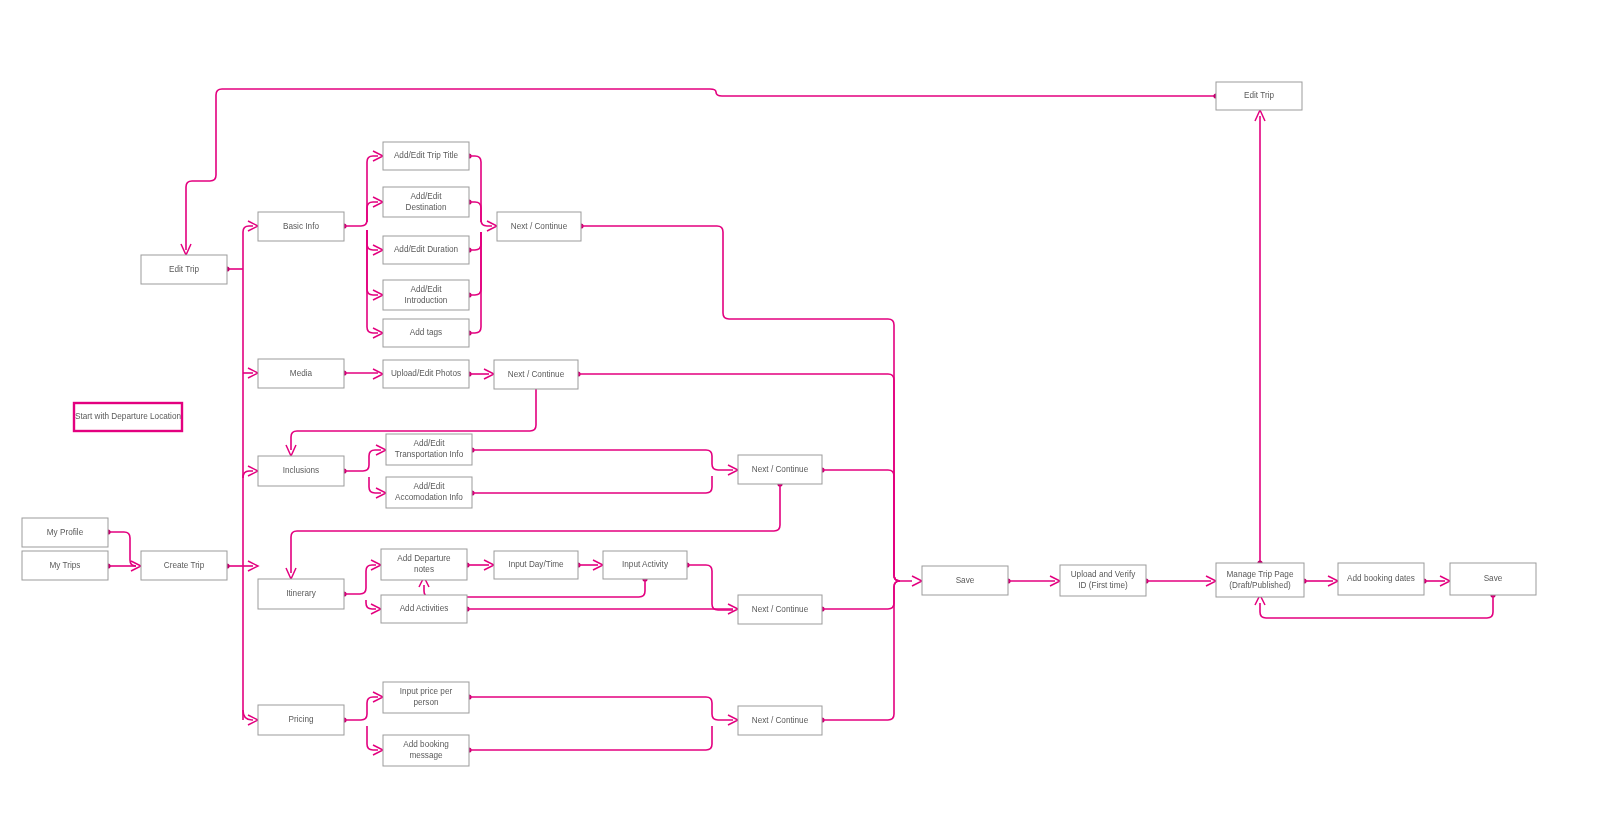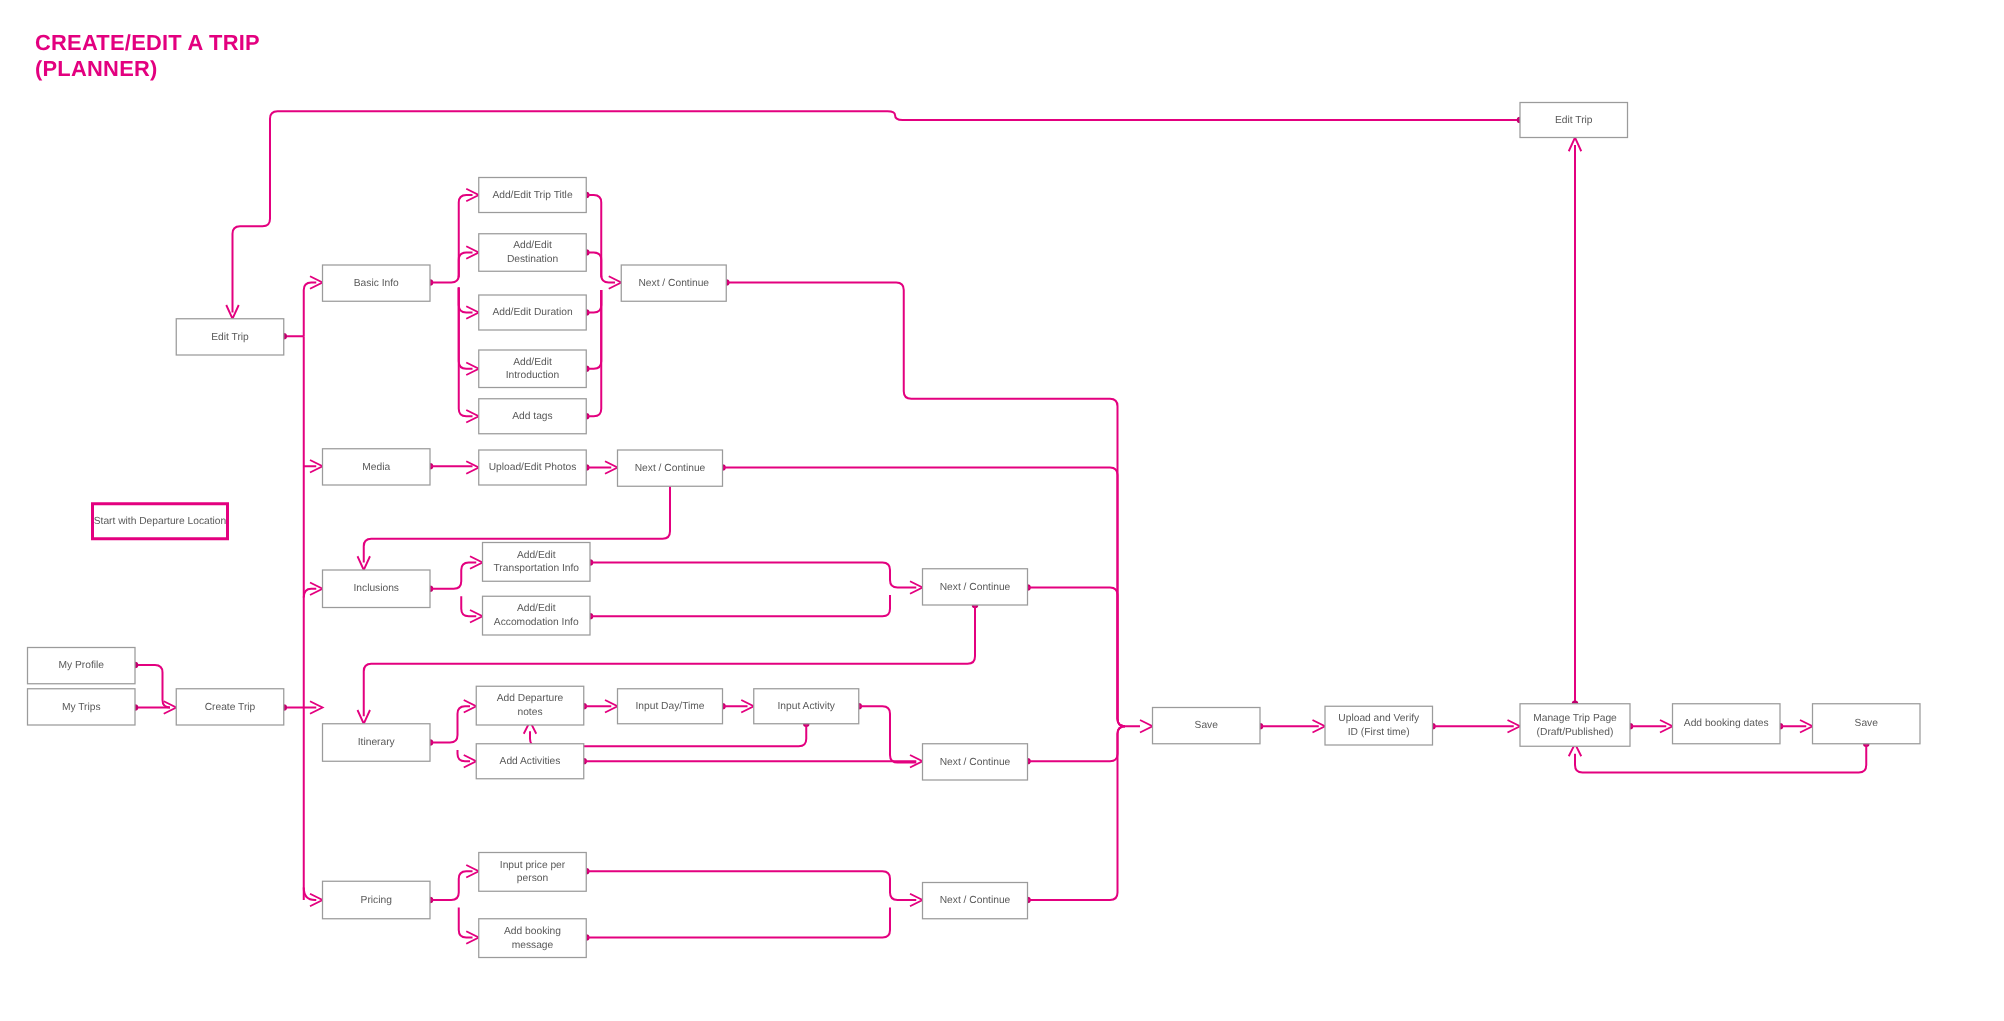--- a/index.html
+++ b/index.html
@@ -16,22 +16,20 @@
           font-size:8.2px;text-anchor:middle;dominant-baseline:middle;}
   .link{fill:none;stroke:#e3007f;stroke-width:1.6;}
   .dot{fill:#c2006e;}
   .ahead{fill:none;stroke:#e3007f;stroke-width:1.5;}
 </style>
 </head>
 <body>
 
 <div id="stage">
 
-  <div id="title">CREATE/EDIT A TRIP
-(PLANNER)</div>
 
   <svg id="flow" viewBox="0 0 1603 817">
 
     <g>
 
       <path class="link" d="M1216 96 H 722 Q 716 96 716 92 Q 716 89 710 89 H 222 Q 216 89 216 95 V 175 Q 216 181 210 181 H 192 Q 186 181 186 187 V 250"></path>
       <path class="ahead" d="M181 244 L186 255 L191 244"></path>
       <circle class="dot" cx="1216" cy="96" r="2.6"></circle>
 
       <path class="link" d="M1260 563 V 116"></path>

